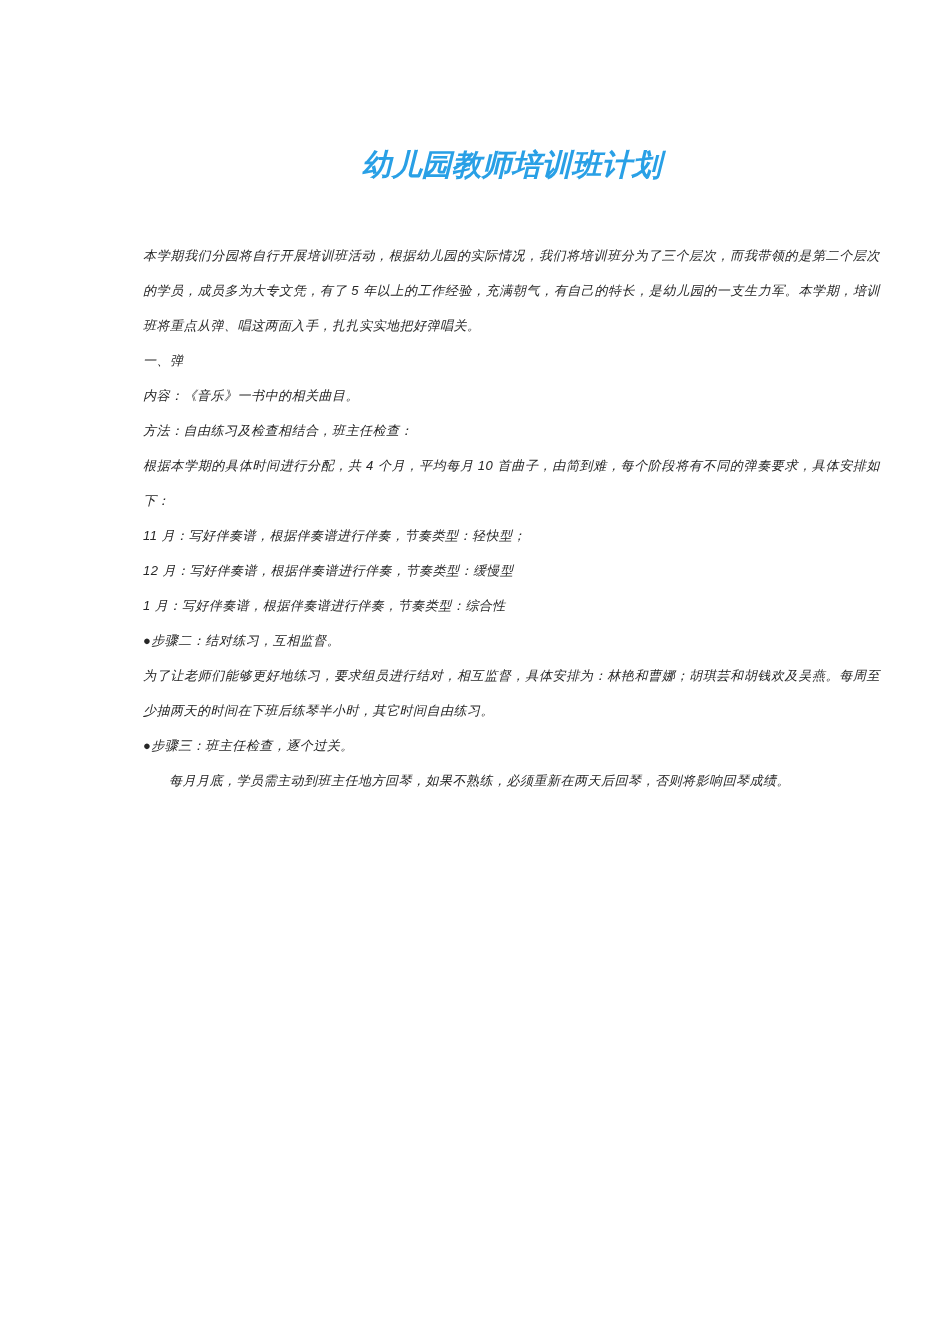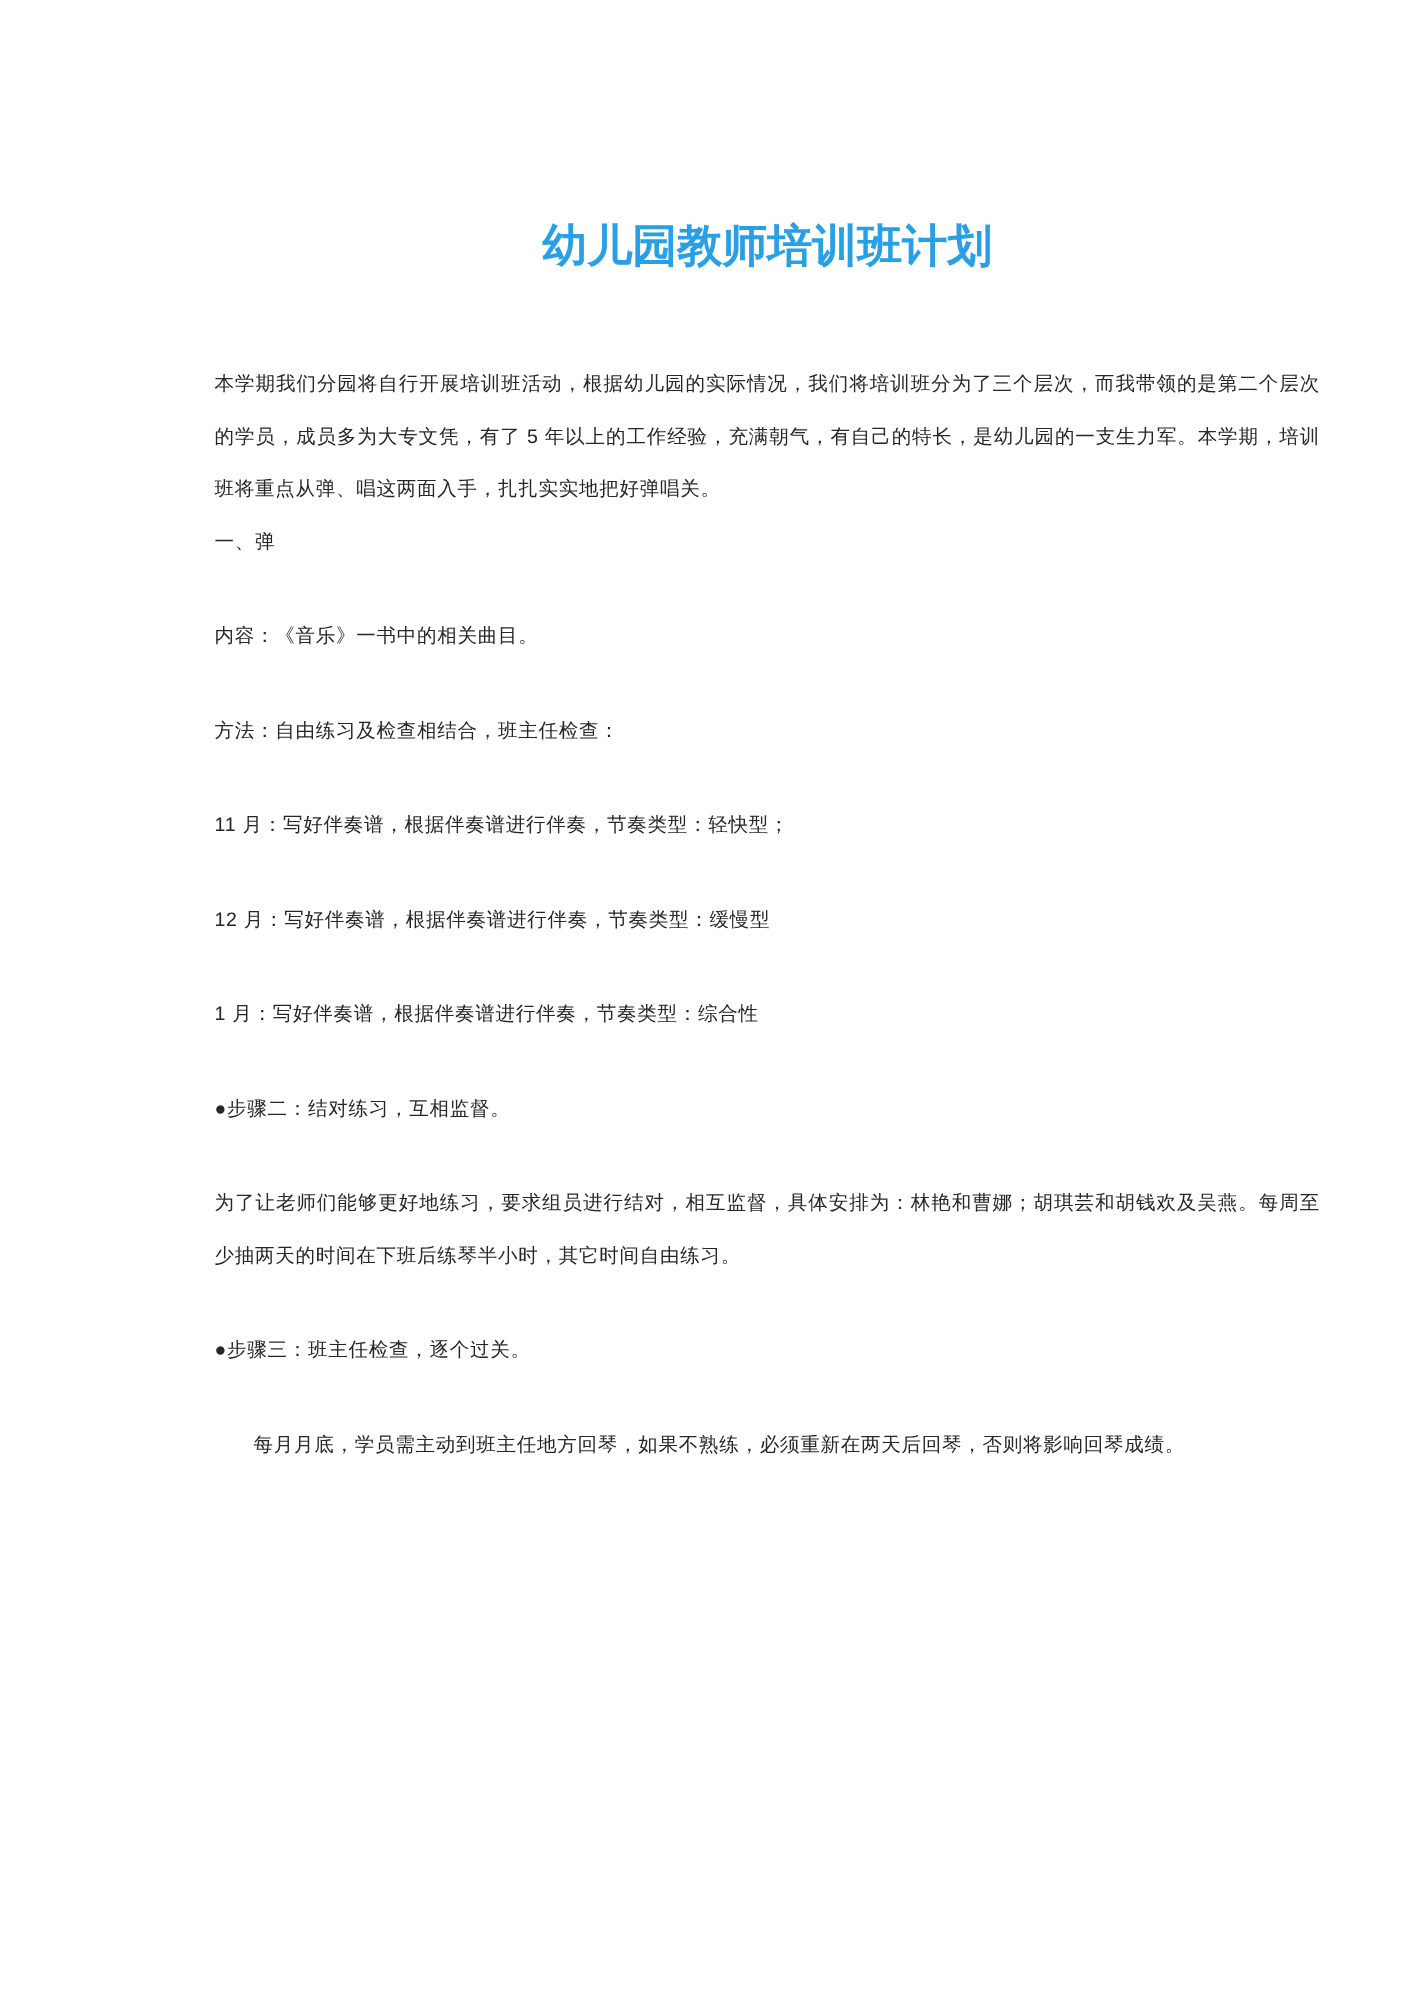--- a/index.html
+++ b/index.html
@@ -10,49 +10,51 @@
     font-family: "Liberation Sans", "DejaVu Sans", sans-serif;
     color: #262626;
   }
   .page {
     box-sizing: border-box;
     width: 950px;
     height: 1344px;
     padding: 146px 70px 40px 143px;
     background: #ffffff;
     overflow: hidden;
+    font-style: italic;
   }
   .doc-title {
     margin: 0 0 54px 0;
     text-align: center;
     font-size: 30px;
     line-height: 38px;
     font-weight: bold;
     color: #29a0e6;
   }
   .para {
     margin: 0;
     font-size: 13px;
     line-height: 35px;
     letter-spacing: 0.5px;
   }
-  .gap { margin-top: 28px; }
+  .gap { }
   .justify { text-align: justify; }
   .indent { text-indent: 2em; }
 </style>
 </head>
 <body>
 
 <div class="page">
   <h1 class="doc-title"><span>幼儿园教师培训班计划</span></h1>
 
   <p class="para justify">本学期我们分园将自行开展培训班活动，根据幼儿园的实际情况，我们将培训班分为了三个层次，而我带领的是第二个层次的学员，成员多为大专文凭，有了 5 年以上的工作经验，充满朝气，有自己的特长，是幼儿园的一支生力军。本学期，培训班将重点从弹、唱这两面入手，扎扎实实地把好弹唱关。</p>
   <p class="para">一、弹</p>
   <p class="para gap">内容：《音乐》一书中的相关曲目。</p>
   <p class="para gap">方法：自由练习及检查相结合，班主任检查：</p>
+  <p class="para gap justify">根据本学期的具体时间进行分配，共 4 个月，平均每月 10 首曲子，由简到难，每个阶段将有不同的弹奏要求，具体安排如下：</p>
   <p class="para gap">11 月：写好伴奏谱，根据伴奏谱进行伴奏，节奏类型：轻快型；</p>
   <p class="para gap">12 月：写好伴奏谱，根据伴奏谱进行伴奏，节奏类型：缓慢型</p>
   <p class="para gap">1 月：写好伴奏谱，根据伴奏谱进行伴奏，节奏类型：综合性</p>
   <p class="para gap">●步骤二：结对练习，互相监督。</p>
   <p class="para gap justify">为了让老师们能够更好地练习，要求组员进行结对，相互监督，具体安排为：林艳和曹娜；胡琪芸和胡钱欢及吴燕。每周至少抽两天的时间在下班后练琴半小时，其它时间自由练习。</p>
   <p class="para gap">●步骤三：班主任检查，逐个过关。</p>
   <p class="para gap justify indent">每月月底，学员需主动到班主任地方回琴，如果不熟练，必须重新在两天后回琴，否则将影响回琴成绩。</p>
 </div>
 
 </body></html>

